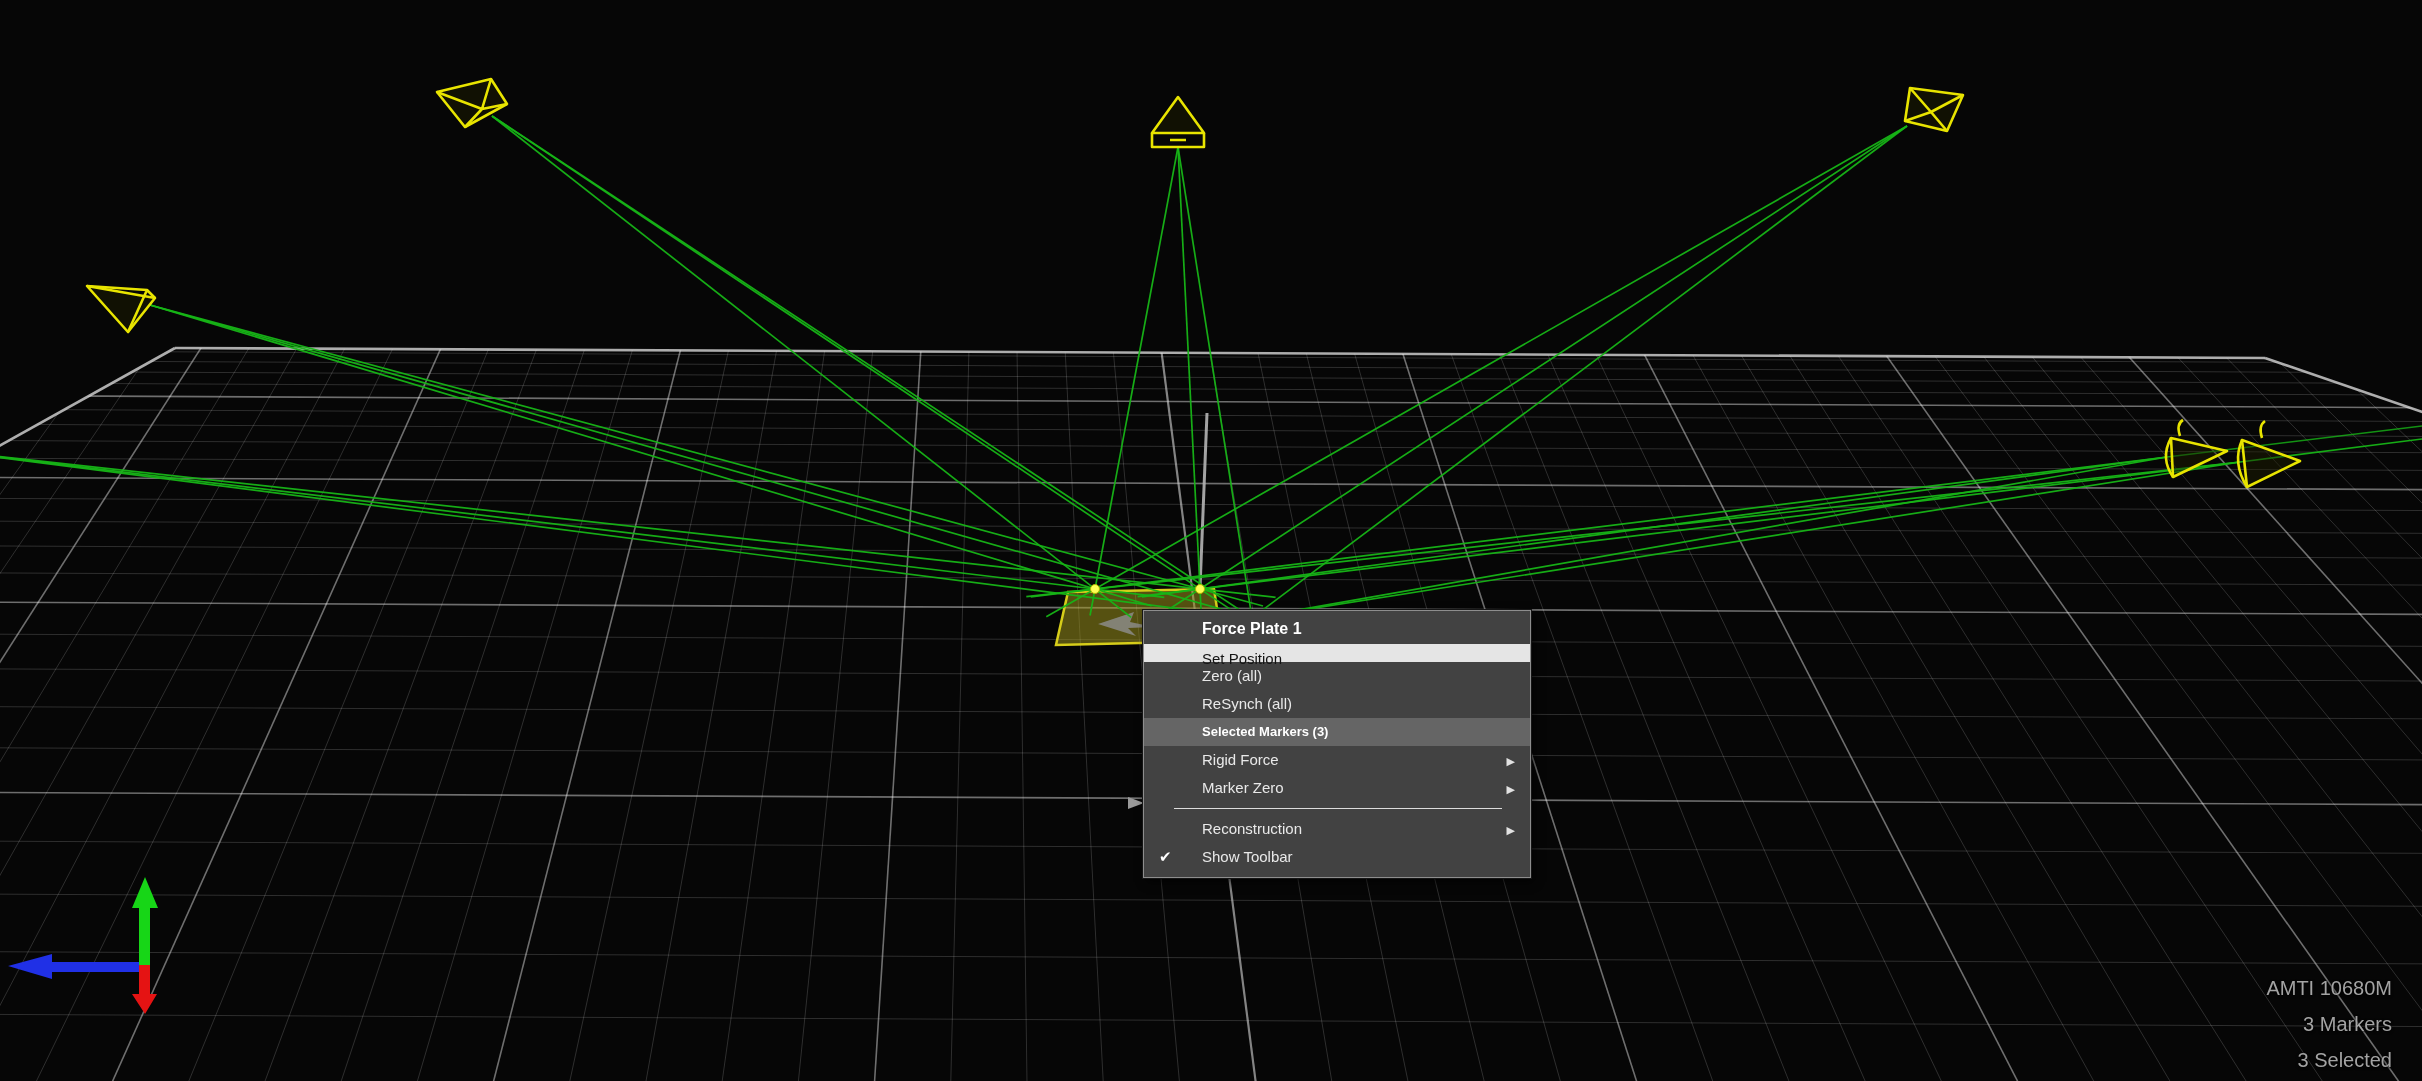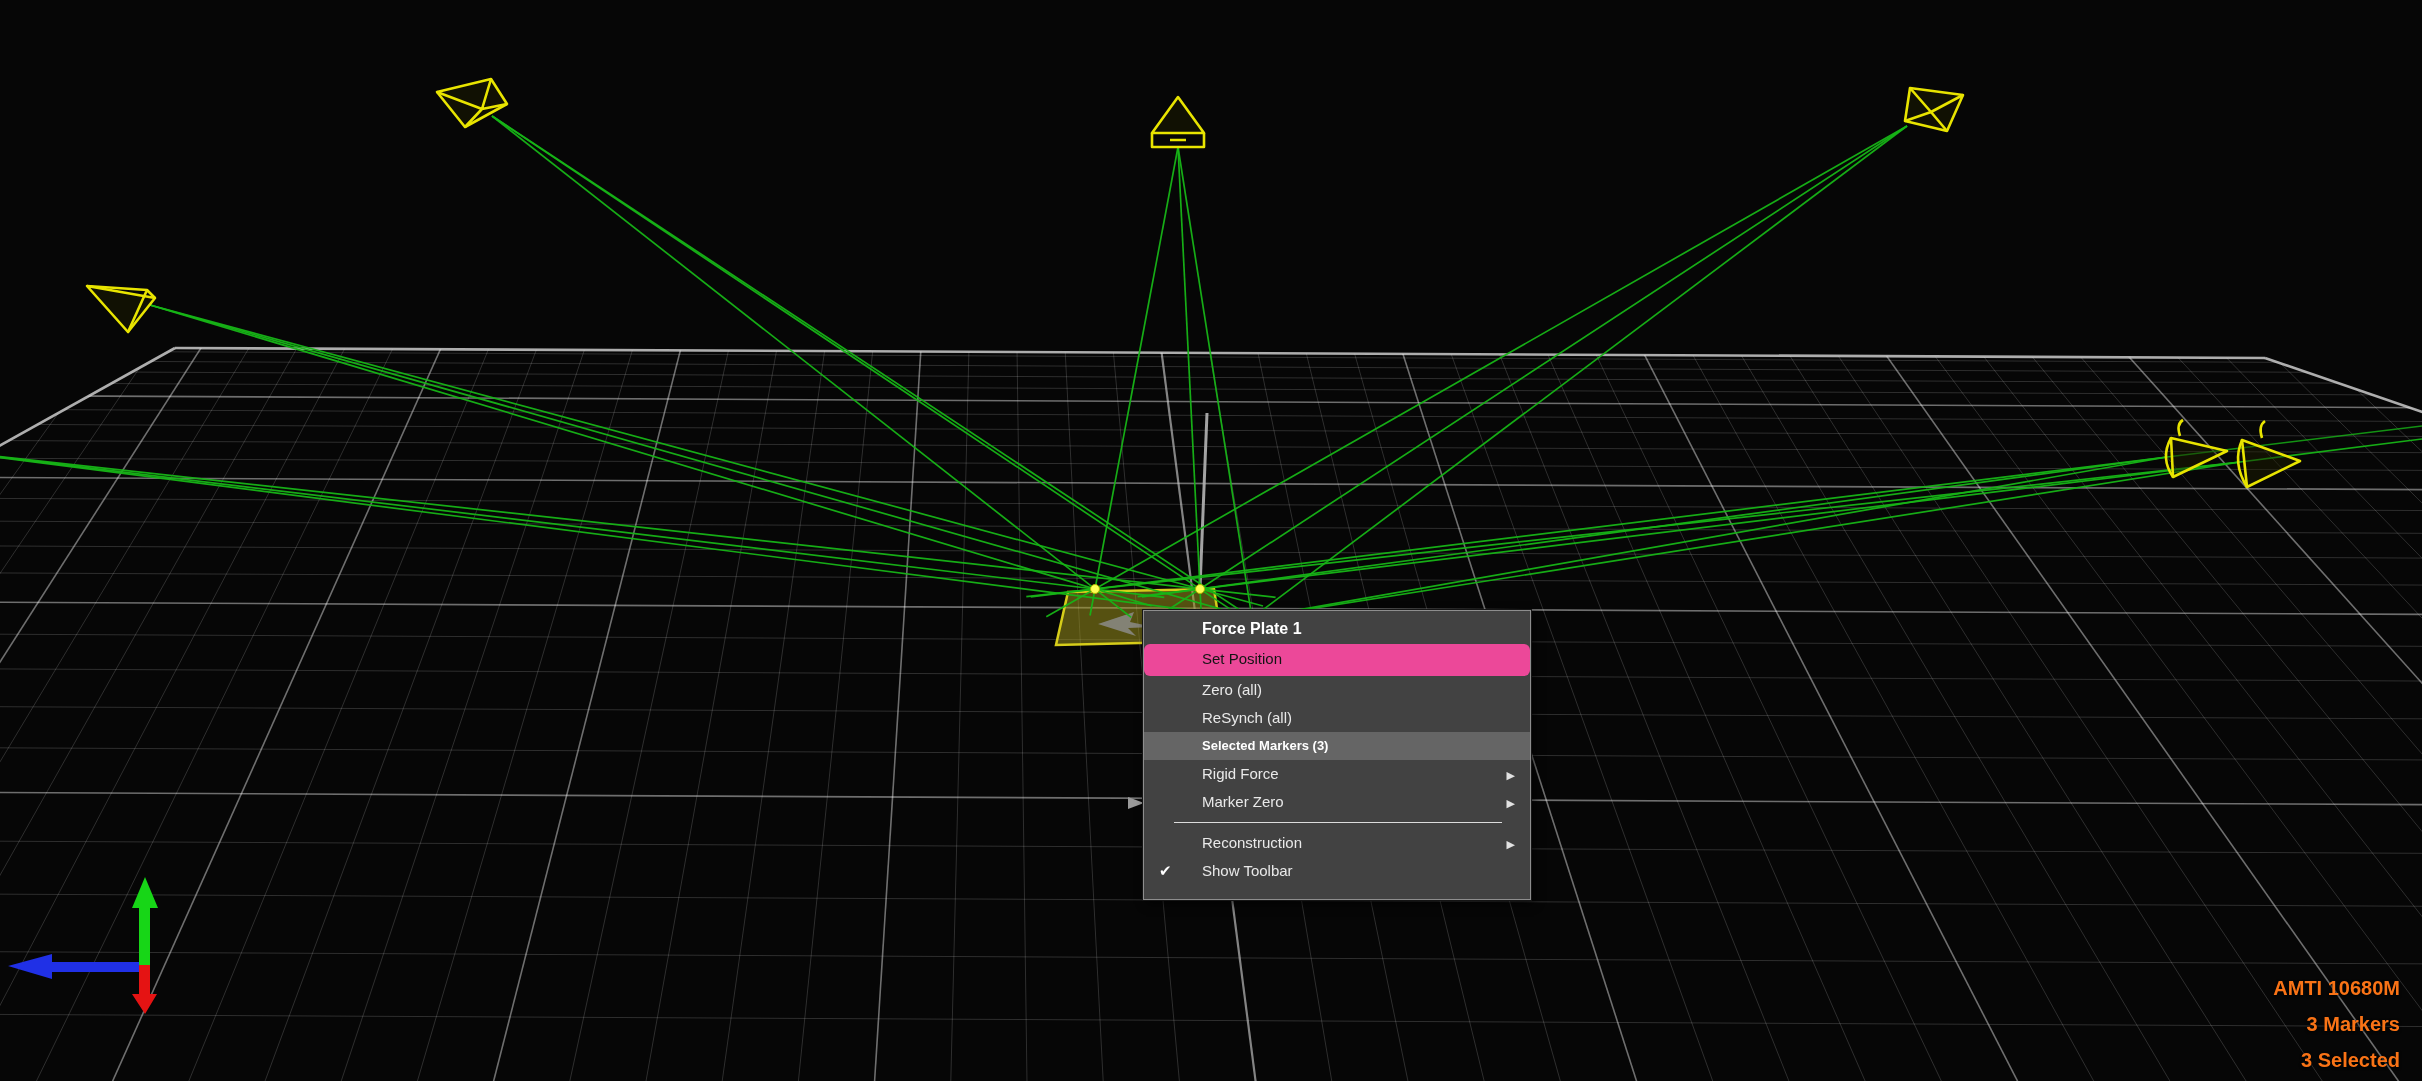--- a/index.html
+++ b/index.html
@@ -3,33 +3,33 @@
 <meta charset="utf-8">
 <style>
   html,body{margin:0;padding:0;background:#000;}
   .stage{position:relative;width:2422px;height:1081px;background:#060606;overflow:hidden;
          font-family:"Liberation Sans",sans-serif;}
   svg#scene{position:absolute;left:0;top:0;}
 
   
   .ctx-menu{position:absolute;left:1143px;top:610px;width:388px;box-sizing:border-box;
     background:#424242;border:1px solid #8d8d8d;outline:1px solid #151515;
-    box-shadow:3px 4px 9px rgba(0,0,0,.65);padding:3px 0 14px;z-index:10;
+    box-shadow:3px 4px 9px rgba(0,0,0,.65);padding:3px 0 6px;z-index:10;
     font-size:15px;color:#e9e9e9;}
   .mi{position:relative;height:28px;line-height:28px;padding:0 26px 0 58px;white-space:nowrap;cursor:default;}
   .mi.header{font-weight:bold;font-size:16px;height:30px;line-height:30px;color:#ffffff;}
-  .mi.hl{background:#ec4899;color:#141414;height:32px;line-height:30px;border-radius:6px;}
+  .mi.hl{background:#e5e5e5;color:#141414;height:18px;line-height:30px;}
   .mi.sect{background:#656565;font-weight:bold;font-size:13px;color:#ffffff;}
   .mi .arrow{position:absolute;right:15px;top:1px;font-size:11px;color:#e2e2e2;}
   .mi .chk{position:absolute;left:15px;top:0;font-size:15px;color:#ffffff;}
   .sep{height:1px;background:#dcdcdc;margin:6px 28px 6px 30px;}
 
   
-  .hud{position:absolute;right:22px;top:970px;text-align:right;font-weight:bold;font-size:20px;
-       line-height:36px;color:#f97316;text-shadow:0 1px 3px #000;z-index:5;}
+  .hud{position:absolute;right:30px;top:970px;text-align:right;font-weight:normal;font-size:20px;
+       line-height:36px;color:#a3a3a3;text-shadow:0 1px 3px #000;z-index:5;}
 </style>
 </head>
 <body>
 
 <div class="stage">
   <svg id="scene" width="2422" height="1081">
       <clipPath id="gclip">
         <polygon points="175,348 2265,358 2440,418 2440,1085 -44,1085 -44,470"></polygon>
       </clipPath>
       <g clip-path="url(#gclip)">

